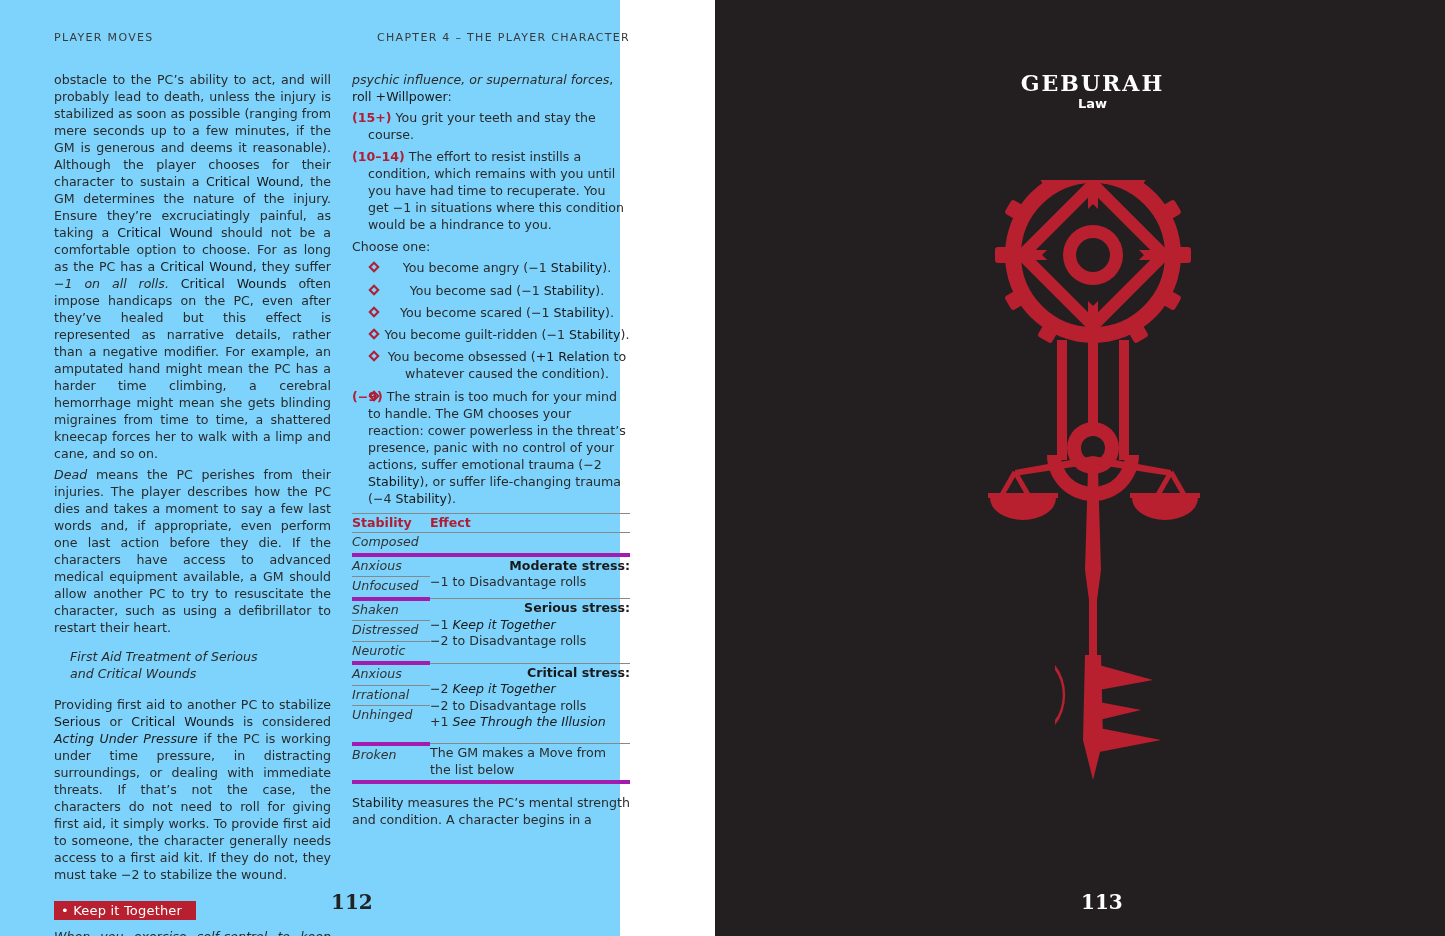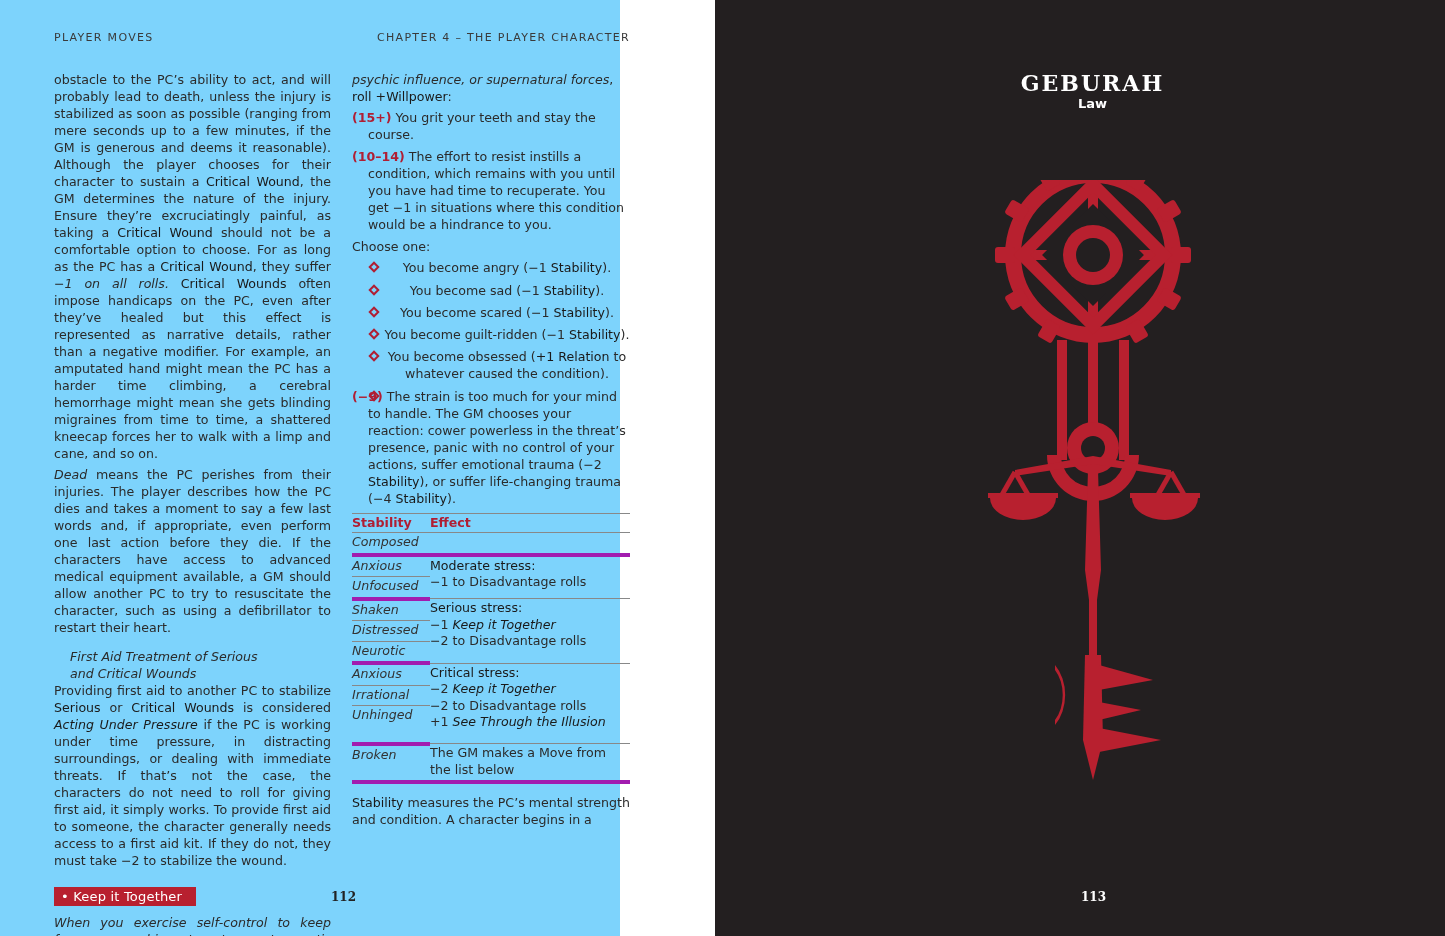--- a/index.html
+++ b/index.html
@@ -16,39 +16,39 @@
   .col { position: absolute; top: 71px; font-size: 12.6px; line-height: 17px; color: #2b2b2b; }
   .col-1 { left: 54px; width: 277px; }
   .col-2 { left: 352px; width: 278px; }
 
   .just { text-align: justify; }
   p { margin-bottom: 4.3px; }
   b { font-weight: normal; color: #1a1a1a; }
   i { font-style: italic; }
   .red { color: #b01e33; font-weight: bold; }
 
-  .subhead { font-style: italic; padding-left: 16px; margin-top: 12px; margin-bottom: 0; color: #2b2b2b; }
+  .subhead { font-style: italic; padding-left: 16px; margin-top: 12px; margin-bottom: 14px; color: #2b2b2b; }
 
   .move-tag { display: inline-block; background: #b8202f; color: #fff; font-size: 13px; line-height: 19px; padding: 0 14px 0 7px; margin-top: 13px; margin-bottom: 8px; letter-spacing: 0.2px; }
 
   .result { padding-left: 16px; text-indent: -16px; margin-bottom: 5px; }
 
   ul.choices { list-style: none; padding-left: 17px; margin-top: 4px; margin-bottom: 4px; }
   ul.choices li { position: relative; padding-left: 15px; margin-bottom: 5.3px; text-align: center; }
   ul.choices li .dia { position: absolute; left: 1px; top: 4px; width: 8px; height: 8px; border: 2px solid #b01e33; transform: rotate(45deg); }
 
   table.stab { width: 278px; border-collapse: collapse; margin-top: 6px; font-size: 12.6px; line-height: 16.5px; }
   table.stab th { text-align: left; color: #b01e33; font-weight: bold; padding: 1px 0 1px 0; border-top: 1px solid #888; border-bottom: 1px solid #888; }
   table.stab td { vertical-align: top; padding: 1px 0 2px 0; }
   table.stab td.st { font-style: italic; width: 78px; color: #333; }
   table.stab tr.g-end td { border-bottom: 4px solid #a21caf; }
   table.stab td.st.sub { border-bottom: 1px solid #888; }
-  .fx-title { font-weight: normal; color: #1a1a1a; }
-
-  .folio { position: absolute; top: 890px; font-family: "DejaVu Serif", serif; font-weight: bold; font-size: 12px; color: #222; }
+  .fx-title { font-weight: bold; color: #1a1a1a; text-align: right; }
+
+  .folio { position: absolute; top: 890px; font-family: "DejaVu Serif", serif; font-weight: bold; font-size: 20px; color: #222; }
   .folio-left { left: 331px; }
   .folio-right { left: 1081px; color: #fff; }
 
   .sephira-title { position: absolute; left: 715px; width: 755px; top: 70px; text-align: center; color: #fff; font-family: "DejaVu Serif", serif; font-size: 22px; font-weight: bold; letter-spacing: 2px; }
   .sephira-sub { position: absolute; left: 715px; width: 755px; top: 96px; text-align: center; color: #fff; font-size: 13px; font-weight: bold; }
 
   .key-art { position: absolute; left: 985px; top: 180px; width: 220px; height: 610px; }
 </style>
 </head>
 <body>

